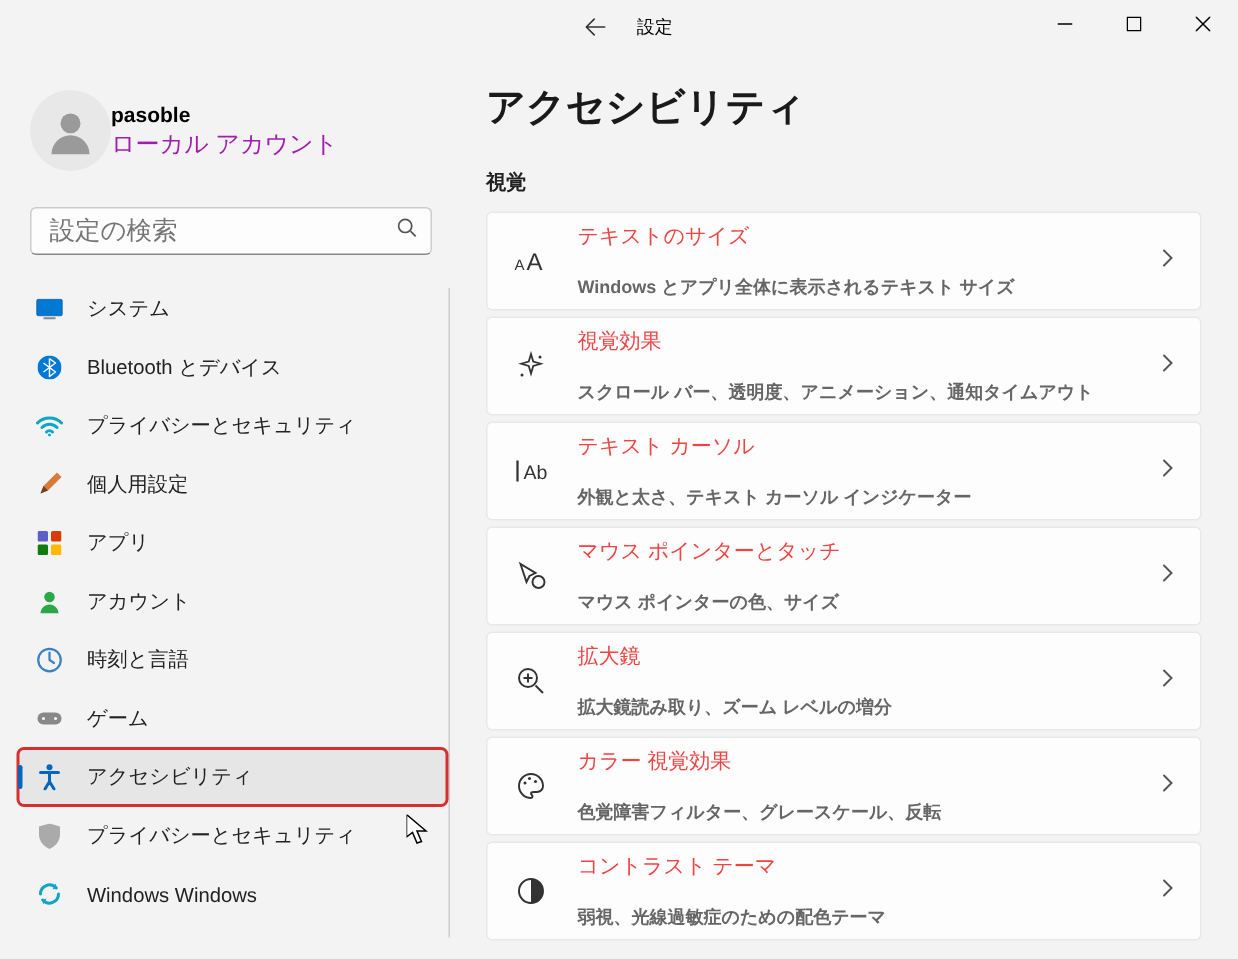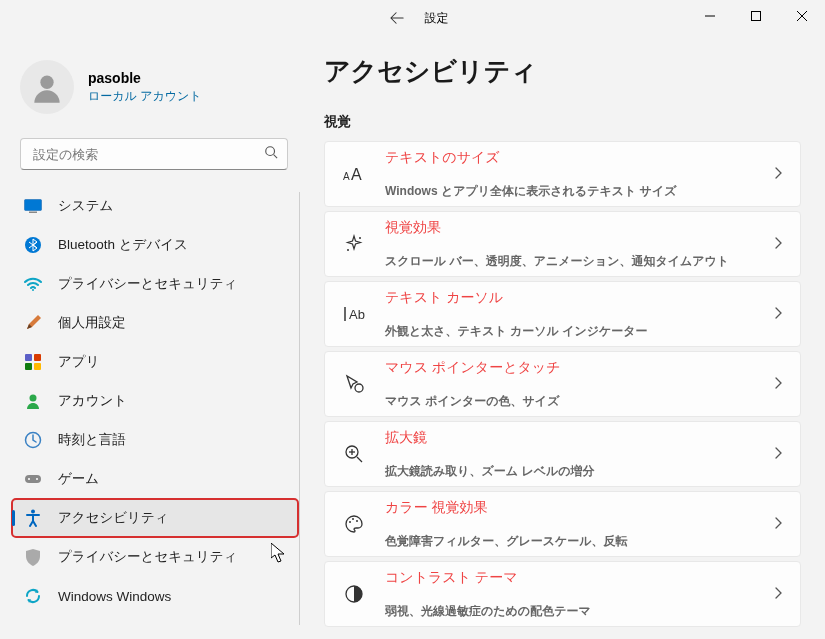--- a/index.html
+++ b/index.html
@@ -4,27 +4,27 @@
 <style>
 * { margin: 0; padding: 0; box-sizing: border-box; font-family: 'Segoe UI', 'Yu Gothic UI', sans-serif; }
 body { width: 825px; height: 639px; background: #f3f3f3; overflow: hidden; position: relative; }
 .titlebar { display: flex; align-items: center; height: 36px; padding: 0 4px; justify-content: center; }
 .back-btn { width: 40px; height: 36px; display: flex; align-items: center; justify-content: center; cursor: pointer; }
 .title-text { font-size: 12px; margin-left: 8px; color: #000; }
 .win-controls { position: absolute; top: 0; right: 0; display: flex; }
 .win-btn { width: 46px; height: 32px; display: flex; align-items: center; justify-content: center; cursor: pointer; }
 .content { display: flex; height: calc(100% - 36px); }
 .sidebar { width: 300px; padding: 8px 0 8px 8px; display: flex; flex-direction: column; }
-.user-section { display: flex; align-items: center; padding: 16px 12px 24px 12px; gap: 14px; }
+.user-section { display: flex; align-items: center; padding: 16px 12px 24px 12px; }
 .avatar { width: 54px; height: 54px; border-radius: 50%; background: #e8e8e8; display: flex; align-items: center; justify-content: center; }
 .avatar svg { width: 38px; height: 38px; }
 .user-info .username { font-size: 14px; font-weight: 600; color: #000; }
-.user-info .account-type { font-size: 12px; color: #0369a1; margin-top: 2px; }
+.user-info .account-type { font-size: 16px; color: #a21caf; margin-top: 2px; }
 .search-box { margin: 0 12px 16px 12px; position: relative; }
-.search-input { width: 100%; height: 32px; padding: 0 36px 0 12px; border: 1px solid #ccc; border-bottom: 1px solid #888; border-radius: 4px; background: #fdfdfd; font-size: 13px; outline: none; }
+.search-input { width: 100%; height: 32px; padding: 0 36px 0 12px; border: 1px solid #ccc; border-bottom: 1px solid #888; border-radius: 4px; background: #fdfdfd; font-size: 17px; outline: none; }
 .search-icon-wrap { position: absolute; right: 10px; top: 50%; transform: translateY(-50%); }
 .nav-items { flex: 1; overflow-y: auto; padding-right: 0px; position: relative; }
 .nav-scroll-line { position: absolute; right: 0; top: 6px; bottom: 6px; width: 1px; background: rgba(0,0,0,0.15); }
 .nav-item { display: flex; align-items: center; height: 38px; padding: 0 12px; margin: 1px 8px 1px 4px; border-radius: 4px; cursor: pointer; gap: 16px; font-size: 13.5px; color: #222; position: relative; }
 .nav-item.selected { background: rgba(0,0,0,0.05); }
 .nav-item.selected::before { content: ""; position: absolute; left: 0; top: 50%; transform: translateY(-50%); width: 3px; height: 16px; background: #0067c0; border-radius: 2px; }
 .nav-item.highlighted { outline: 2px solid #d62f2f; outline-offset: -1px; margin-right: 2px; }
 .nav-icon { width: 18px; height: 18px; display: flex; align-items: center; justify-content: center; flex-shrink: 0; }
 .main { flex: 1; padding: 18px 24px 8px 24px; overflow-y: auto; }
 .page-title { font-size: 26px; font-weight: 600; color: #1a1a1a; margin-bottom: 24px; }

